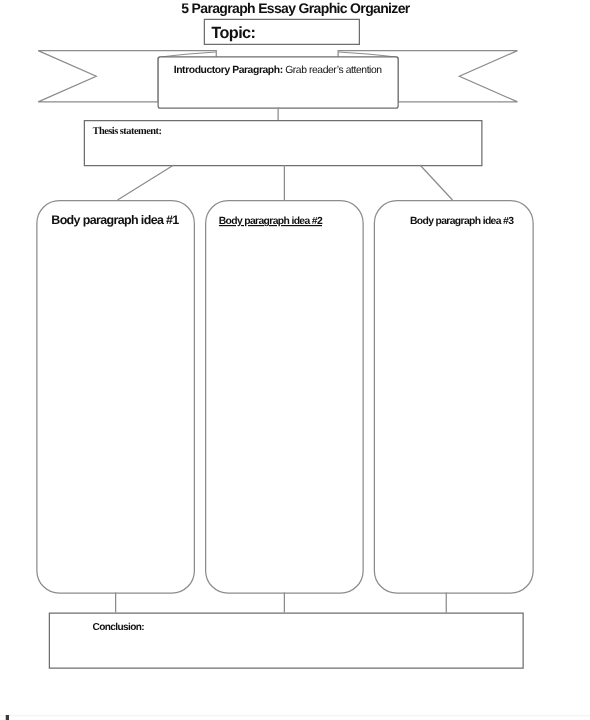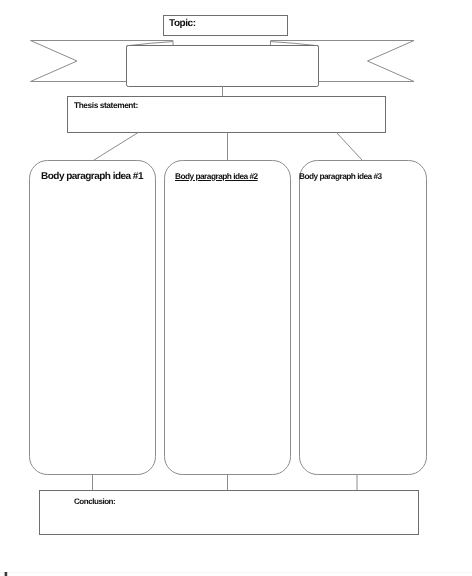--- a/index.html
+++ b/index.html
@@ -61,25 +61,27 @@
       <line x1="357" y1="474" x2="357" y2="490"></line>
 
       <rect x="39.5" y="490.5" width="379" height="44" stroke="#6e6e6e" fill="#ffffff"></rect>
     </g>
     <g>
       <line x1="0" y1="572.5" x2="472" y2="572.5" stroke="#f4f4f4" stroke-width="1"></line>
       <rect x="4.6" y="572" width="2.6" height="4" fill="#3a3a3a" stroke="none"></rect>
     </g>
   </svg>
 
+  <div class="txt bold" style="left:144.5px; top:0.8px; font-size:11.2px; letter-spacing:-0.52px;">5 Paragraph Essay Graphic Organizer</div>
 
-  <div class="txt bold" style="left:169px; top:17.8px; font-size:10px; letter-spacing:-0.45px;">Topic:</div>
+  <div class="txt bold" style="left:169px; top:17.8px; font-size:13px; letter-spacing:-0.45px;">Topic:</div>
 
+  <div class="txt" style="left:139px; top:49.5px; font-size:8.3px; letter-spacing:-0.34px;"><span class="bold">Introductory Paragraph:</span><span> Grab reader’s attention</span></div>
 
-  <div class="txt bold" style="left:74px; top:99.5px; font-size:8.3px; letter-spacing:-0.4px;">Thesis statement:</div>
+  <div class="txt bold" style="left:74px; top:99.5px; font-size:8.3px; letter-spacing:-0.4px;font-family:Liberation Serif, serif;">Thesis statement:</div>
 
   <div class="txt bold" style="left:41px; top:171px; font-size:10px; letter-spacing:-0.52px;">Body paragraph idea #1</div>
   <div class="txt bold" style="left:175px; top:171px; font-size:8.3px; letter-spacing:-0.52px;text-decoration:underline;">Body paragraph idea #2</div>
-  <div class="txt bold" style="left:299px; top:171px; font-size:8.3px; letter-spacing:-0.52px;text-align:right;">Body paragraph idea #3</div>
+  <div class="txt bold" style="left:328px; top:171px; font-size:8.3px; letter-spacing:-0.52px;text-align:right;">Body paragraph idea #3</div>
 
   <div class="txt bold" style="left:46px; top:496.6px; font-size:8.05px; letter-spacing:-0.48px;margin-left:28px;">Conclusion:</div>
 
 </div>
 
 </body></html>

